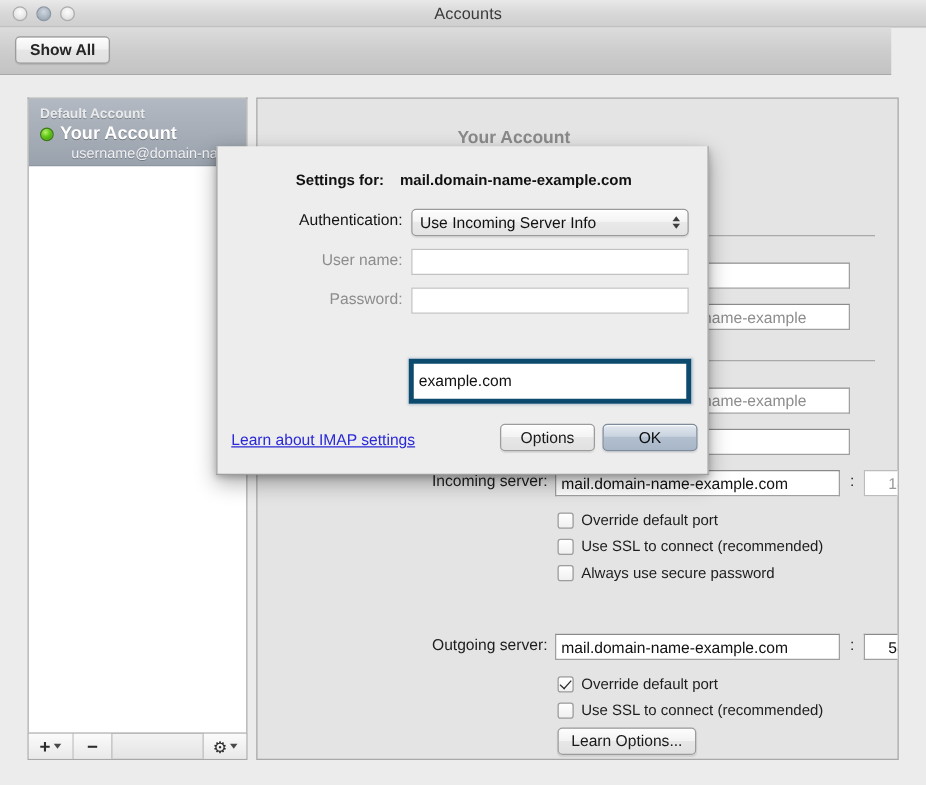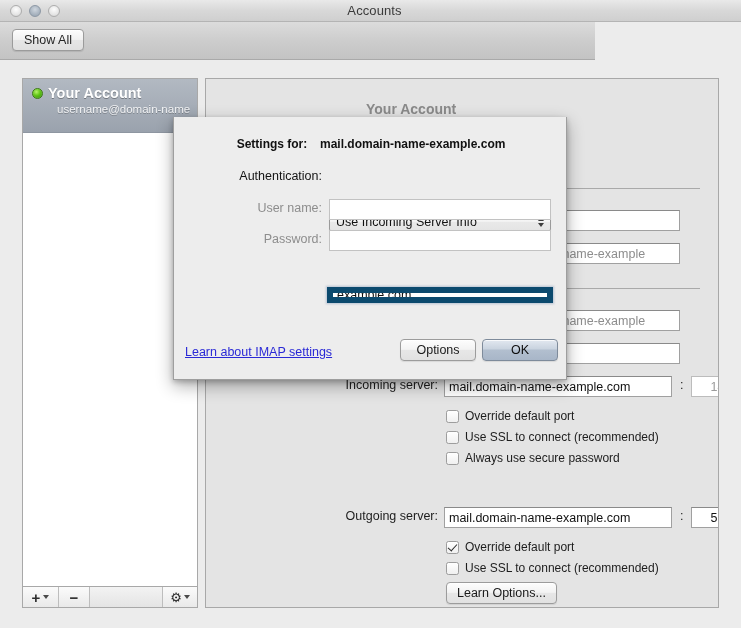--- a/index.html
+++ b/index.html
@@ -39,23 +39,24 @@
   #window-title {
     position: absolute; left: 4px; top: 3px; width: 741px;
     text-align: center;
     font-size: 13px; color: #3b3b3b;
     letter-spacing: .1px;
   }
 
   
   #toolbar {
     position: absolute; left: 0; top: 22px;
-    width: 595px; height: 38px;
+    width: 713px; height: 38px;
     background: linear-gradient(to bottom, #dcdcdc 0%, #cdcdcd 50%, #c3c3c3 100%);
     border-bottom: 1px solid #a9a9a9;
+    font-weight: bold;
   }
   #show-all-btn {
     position: absolute; left: 12px; top: 7px;
     height: 22px; padding: 0 11px;
     display: flex; align-items: center;
     font-size: 12.5px; color: #262626;
     background: linear-gradient(to bottom, #fdfdfd 0%, #f1f1f1 48%, #e6e6e6 49%, #e0e0e0 100%);
     border: 1px solid #9b9b9b; border-radius: 4px;
     box-shadow: 0 1px 0 rgba(255,255,255,.7) inset, 0 1px 1px rgba(0,0,0,.10);
   }
@@ -247,23 +248,23 @@
     border-bottom: 4px solid #3d3d3d;
   }
   .arr-dn {
     width: 0; height: 0;
     border-left: 3.5px solid transparent;
     border-right: 3.5px solid transparent;
     border-top: 4px solid #3d3d3d;
   }
 
   .txt.focused {
-    border: 6px solid #0c4a6e;
+    border: 4px solid #0c4a6e;
     box-shadow: 0 0 2px 1px rgba(120,145,180,.45);
-    height: 16px;
+    height: 36px;
   }
 
   .btn-default {
     background: linear-gradient(to bottom, #e2e8f0 0%, #c9d3df 45%, #b2bfcf 50%, #a8b6c8 100%);
     border: 1px solid #7e8b9b;
     color: #0d0d0d;
     font-weight: normal;
   }
 </style>
 </head>
@@ -281,20 +282,21 @@
   </div>
 
   <div id="toolbar">
     <div id="show-all-btn">Show All</div>
   </div>
 
   <div id="content">
 
     <div id="sidebar">
       <div class="account-row">
+        <div class="acct-group">Default Account</div>
         <div class="acct-name-line">
           <span class="status-dot"></span>
           <span class="acct-name">Your Account</span>
         </div>
         <div class="acct-email">username@domain-name</div>
       </div>
     </div>
 
     <div id="sidebar-toolbar">
       <div class="sb-btn plus">
@@ -390,21 +392,21 @@
 
       <div class="sheet-title">
         <span>Settings for:</span>
         <span style="display:inline-block;width:6px"></span>
         <span class="dim">mail.domain-name-example.com</span>
       </div>
 
       <div class="row" style="left:0px; top:52px; width:148px; justify-content:flex-end;">
         <span class="lbl">Authentication:</span>
       </div>
-      <div class="popup" style="position:absolute; left:155px; top:50px; width:222px;margin-top:44px;">
+      <div class="popup" style="position:absolute; left:155px; top:50px; width:222px;">
         <span>Use Incoming Server Info</span>
         <span class="arrows">
           <span class="arr-up"></span>
             <span class="arr-dn"></span>
         </span>
       </div>
 
       <div class="row" style="left:0px; top:84px; width:148px; justify-content:flex-end;">
         <span class="lbl" style="color:#8d8d8d;">User name:</span>
       </div>

